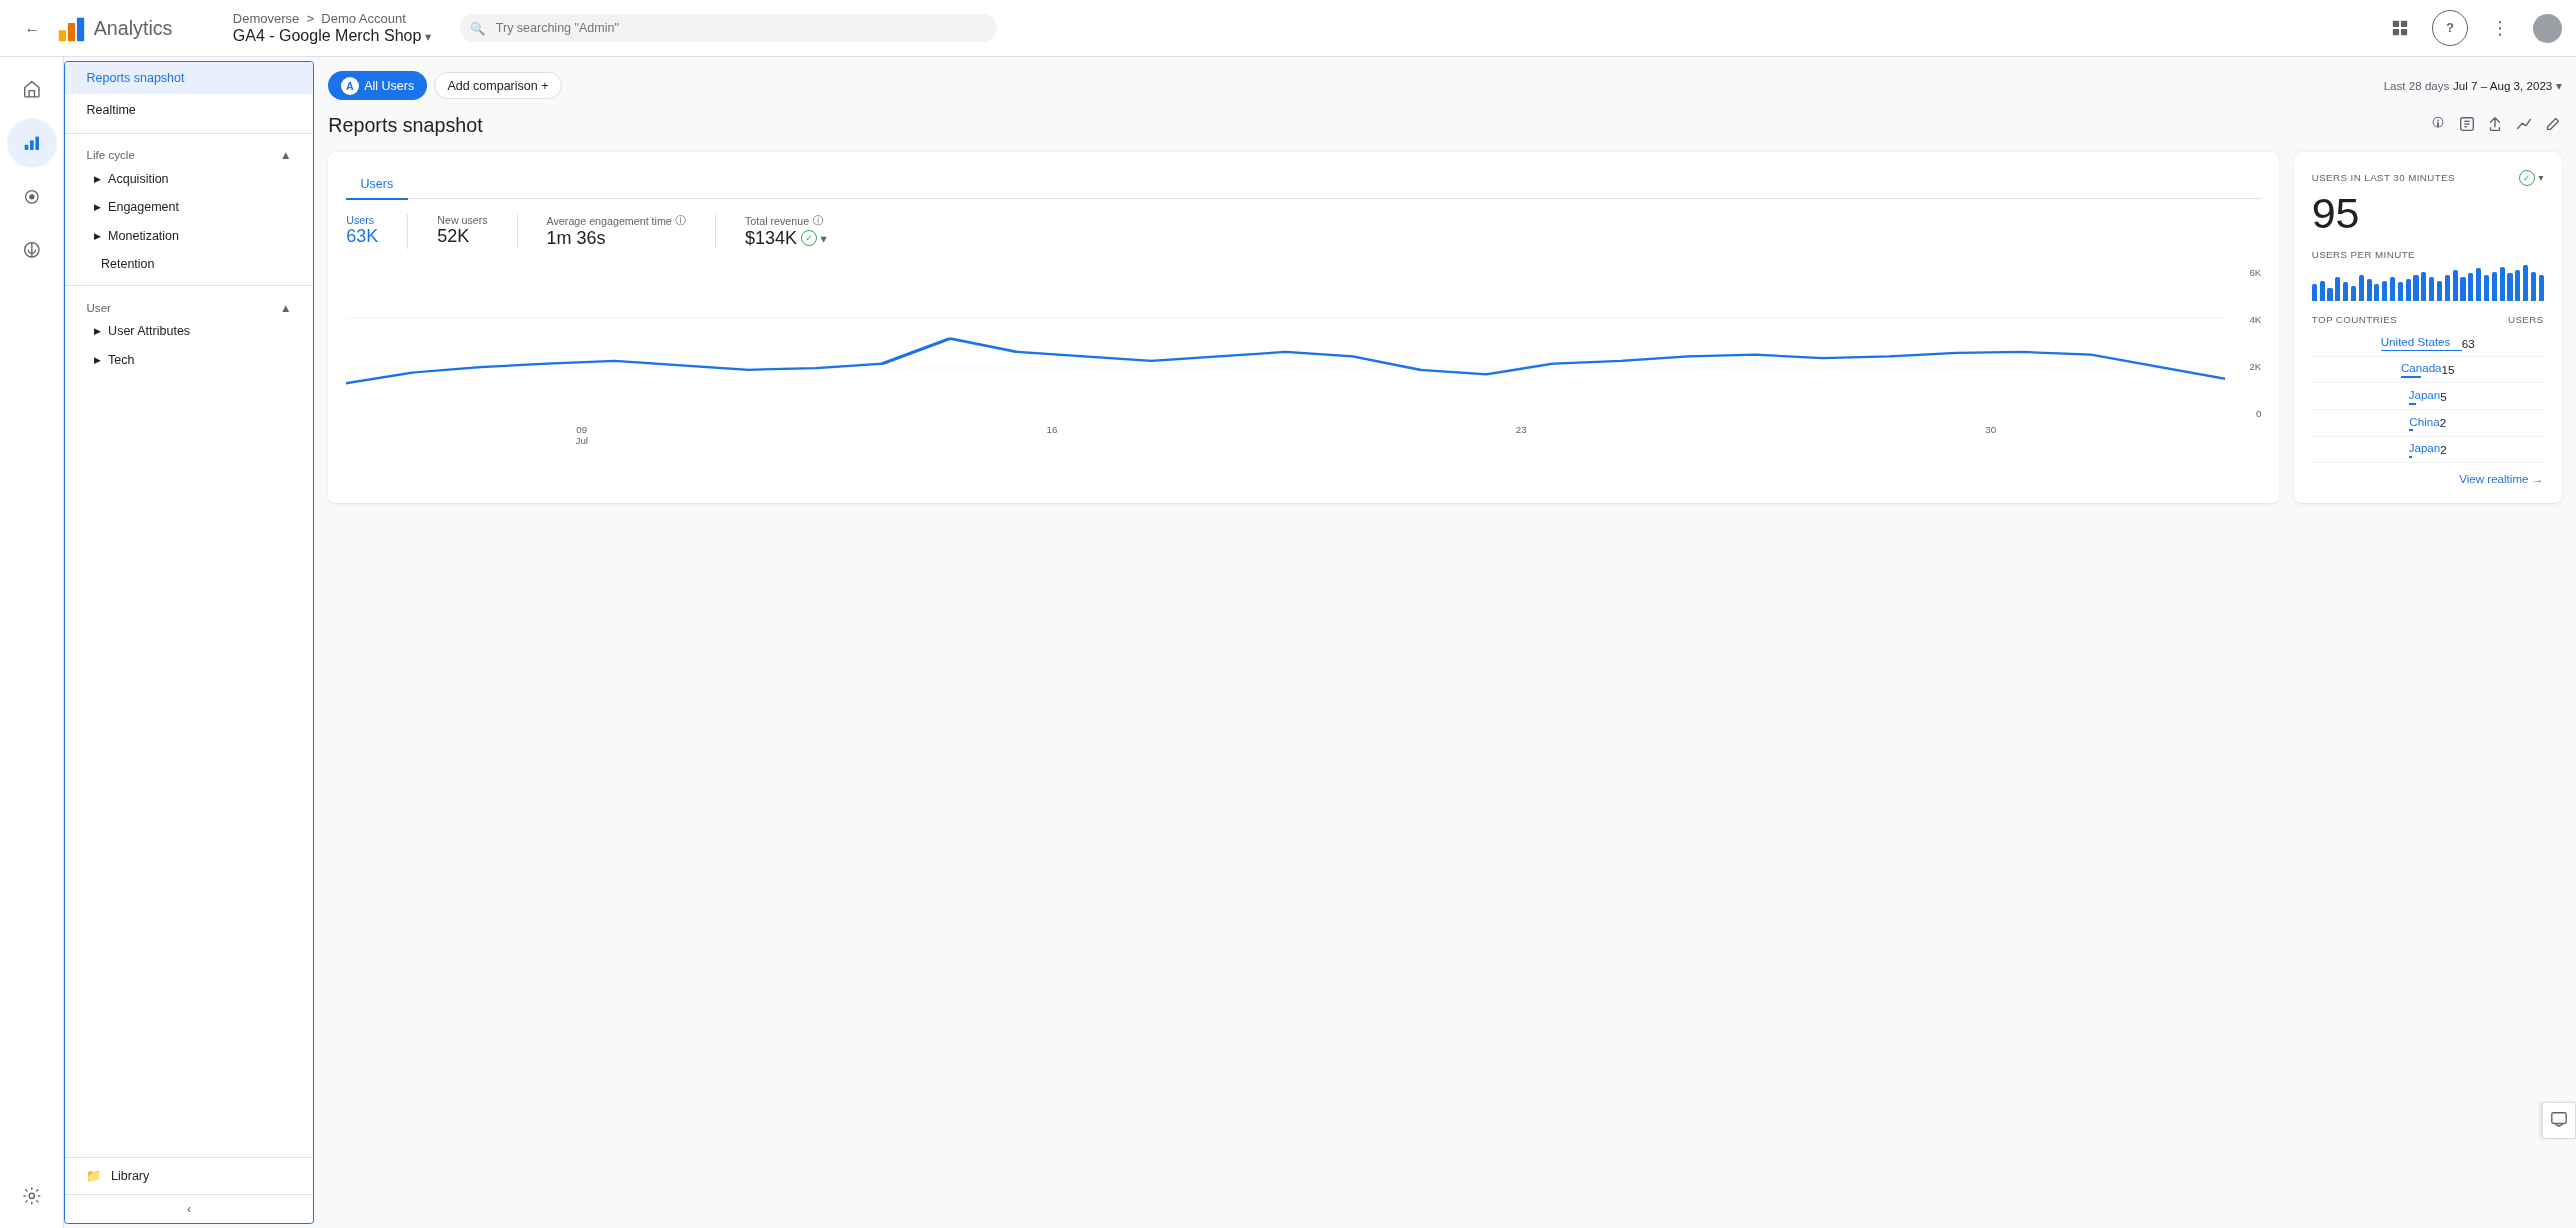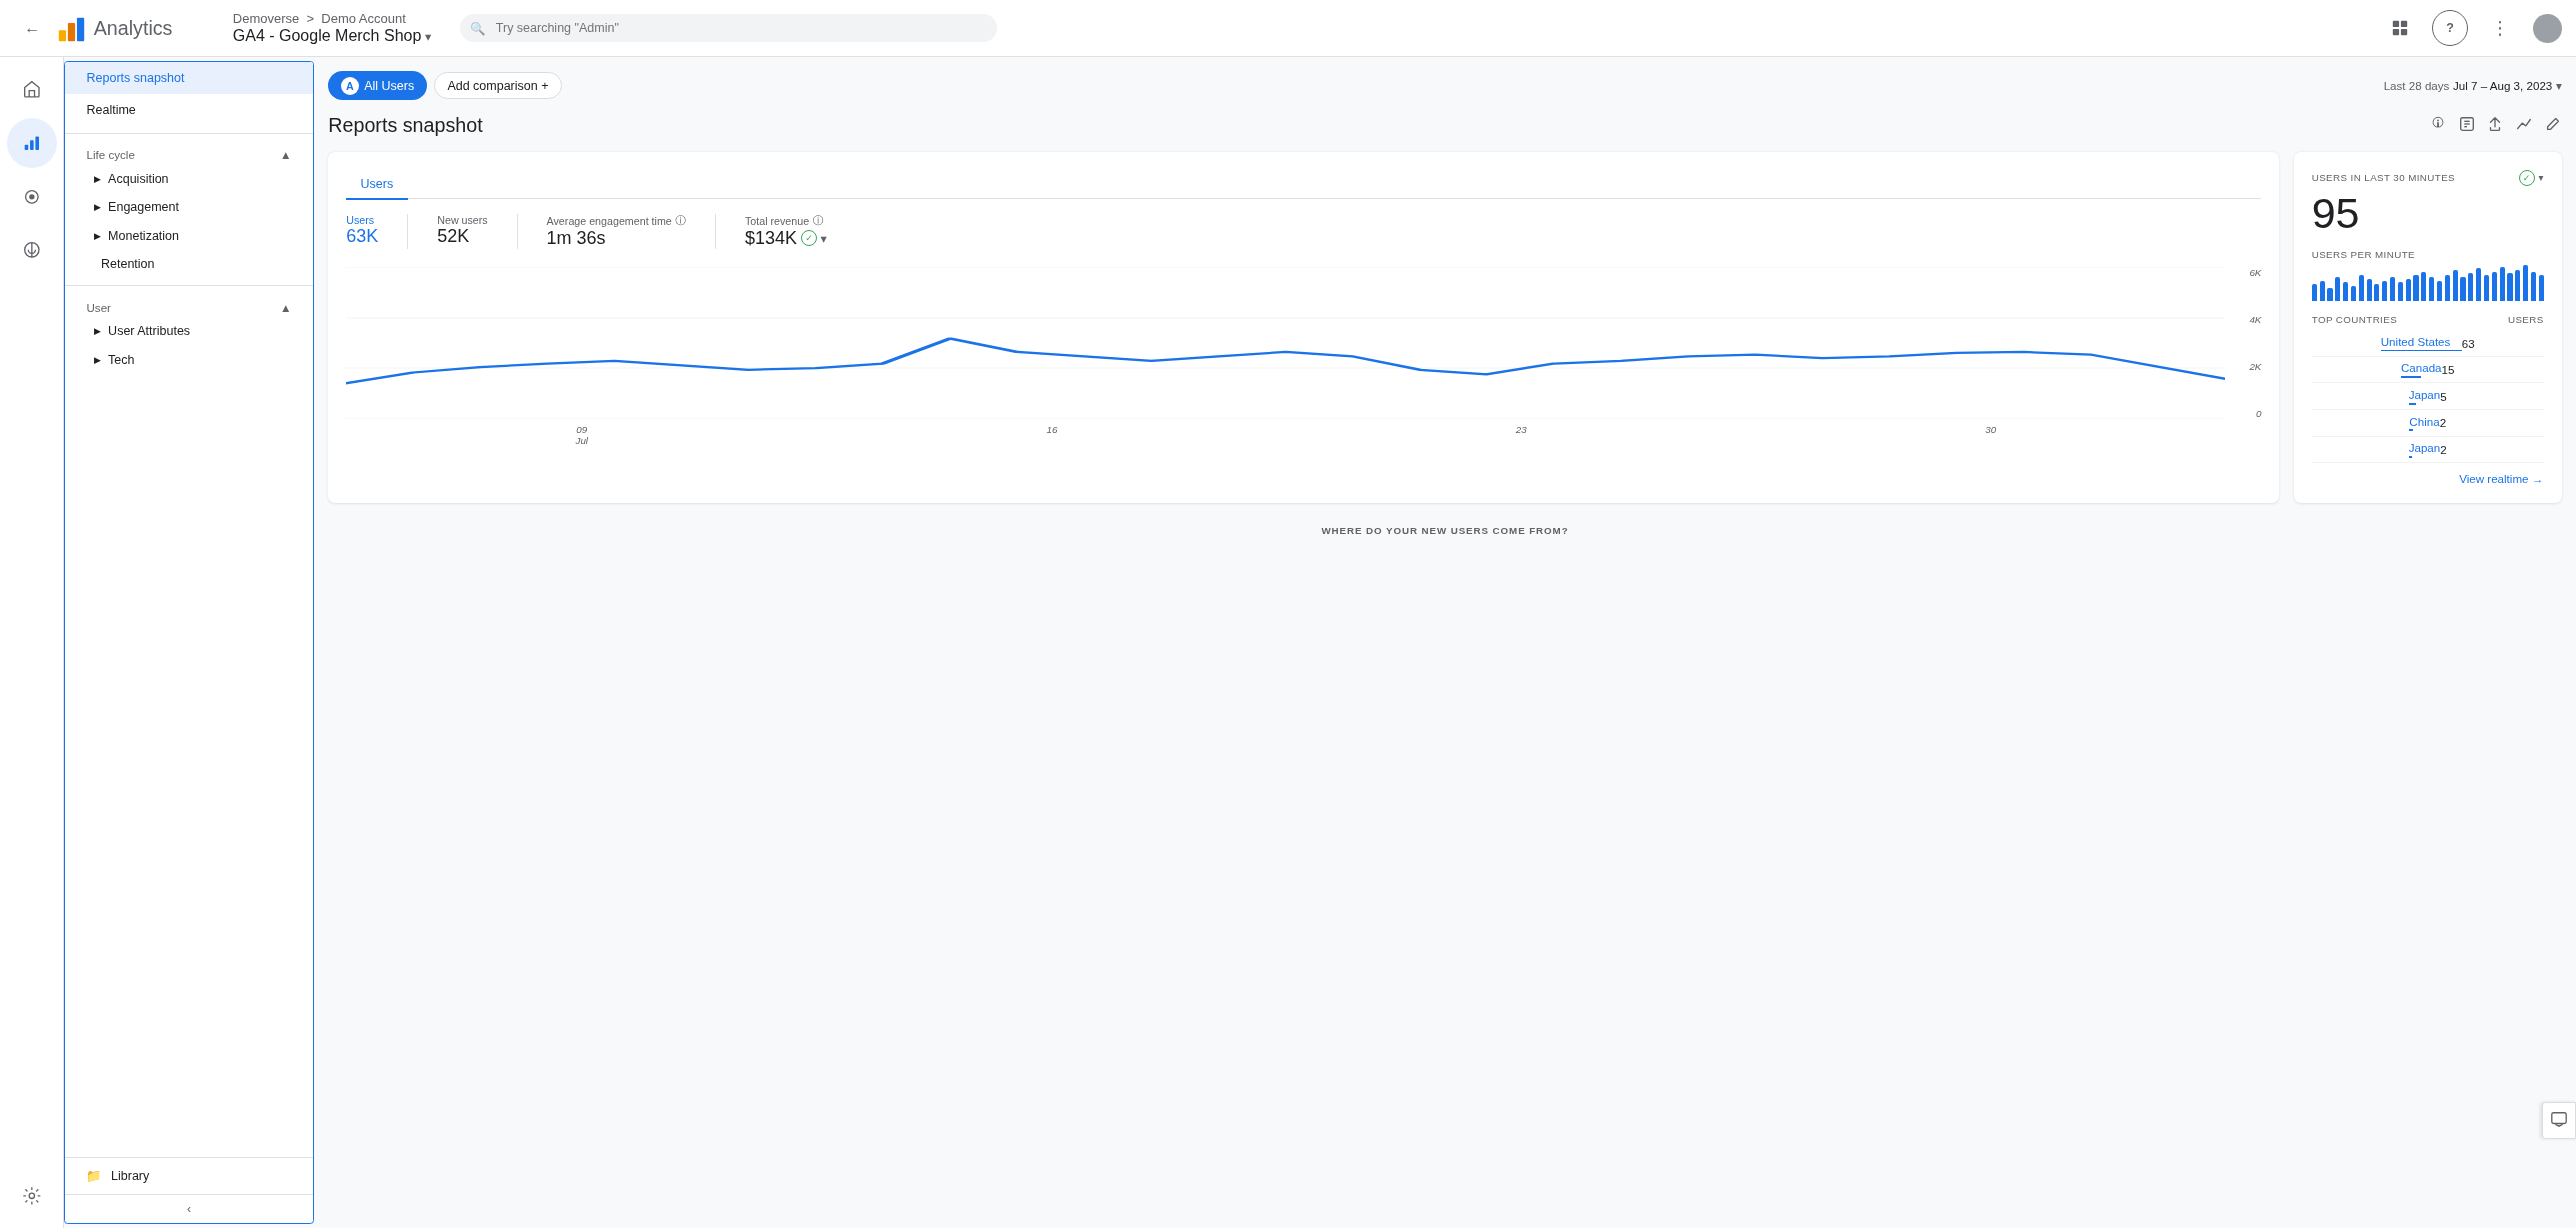--- a/index.html
+++ b/index.html
@@ -64,21 +64,21 @@
     .chart-card { flex: 1; background: white; border-radius: 7.2px; padding: 18px; box-shadow: 0 0.9px 2.7px rgba(0,0,0,0.1); }
     .chart-tabs { display: flex; gap: 0; margin-bottom: 14.3px; border-bottom: 1.8px solid #e0e0e0; }
     .chart-tab { padding: 7.2px 14.3px; font-size: 12.5px; cursor: pointer; color: #5f6368; border-bottom: 2.7px solid transparent; margin-bottom: -1.8px; }
     .chart-tab.active { color: #1a73e8; border-bottom-color: #1a73e8; font-weight: 500; }
     .metrics-row { display: flex; gap: 29px; margin-bottom: 18px; }
     .metric { }
     .metric-label { font-size: 10.7px; color: #5f6368; display: flex; align-items: center; gap: 3.6px; }
     .metric-value { font-size: 18px; font-weight: 400; color: #202124; }
     .metric-value.blue { color: #1a73e8; }
     .metric-divider { width: 0.9px; background: #e0e0e0; }
-    .chart-area { position: relative; height: 179px; font-style: italic; }
+    .chart-area { position: relative; height: 179px; }
     .chart-labels-y { position: absolute; right: 0; top: 0; bottom: 27px; display: flex; flex-direction: column; justify-content: space-between; font-size: 9.8px; color: #5f6368; text-align: right; width: 31px; }
     .chart-svg-wrap { position: absolute; left: 0; right: 36px; top: 0; bottom: 27px; }
     .chart-x-labels { position: absolute; bottom: 0; left: 0; right: 36px; display: flex; justify-content: space-around; font-size: 9.8px; color: #5f6368; }
 
     
     .realtime-card { width: 268px; background: white; border-radius: 7.2px; padding: 18px; box-shadow: 0 0.9px 2.7px rgba(0,0,0,0.1); flex-shrink: 0; }
     .realtime-label { font-size: 9.8px; color: #5f6368; font-weight: 500; letter-spacing: 0.4px; text-transform: uppercase; display: flex; align-items: center; justify-content: space-between; }
     .realtime-number { font-size: 43px; font-weight: 300; color: #202124; margin: 3.6px 0; }
     .upm-label { font-size: 9.8px; color: #5f6368; font-weight: 500; text-transform: uppercase; letter-spacing: 0.4px; margin-top: 10.7px; margin-bottom: 5.4px; }
     .mini-bars { display: flex; align-items: flex-end; gap: 2.7px; height: 36px; }
@@ -447,21 +447,20 @@
           </div>
 
         <div class="view-realtime">
           <span>View realtime</span>
           <span>→</span>
         </div>
       </div>
 
     </div>
 
-    <div class="bottom-label">WHERE DO YOUR NEW USERS COME FROM?</div>
 
   </div>
 </div>
 
 <div class="feedback-btn">
   <svg width="18" height="18" viewBox="0 0 20 20" fill="none">
       <rect x="2" y="3" width="16" height="12" rx="2" stroke="#5f6368" stroke-width="1.5"></rect>
       <path d="M6 16l4 2 4-2" stroke="#5f6368" stroke-width="1.5"></path>
     </svg>
 </div>

